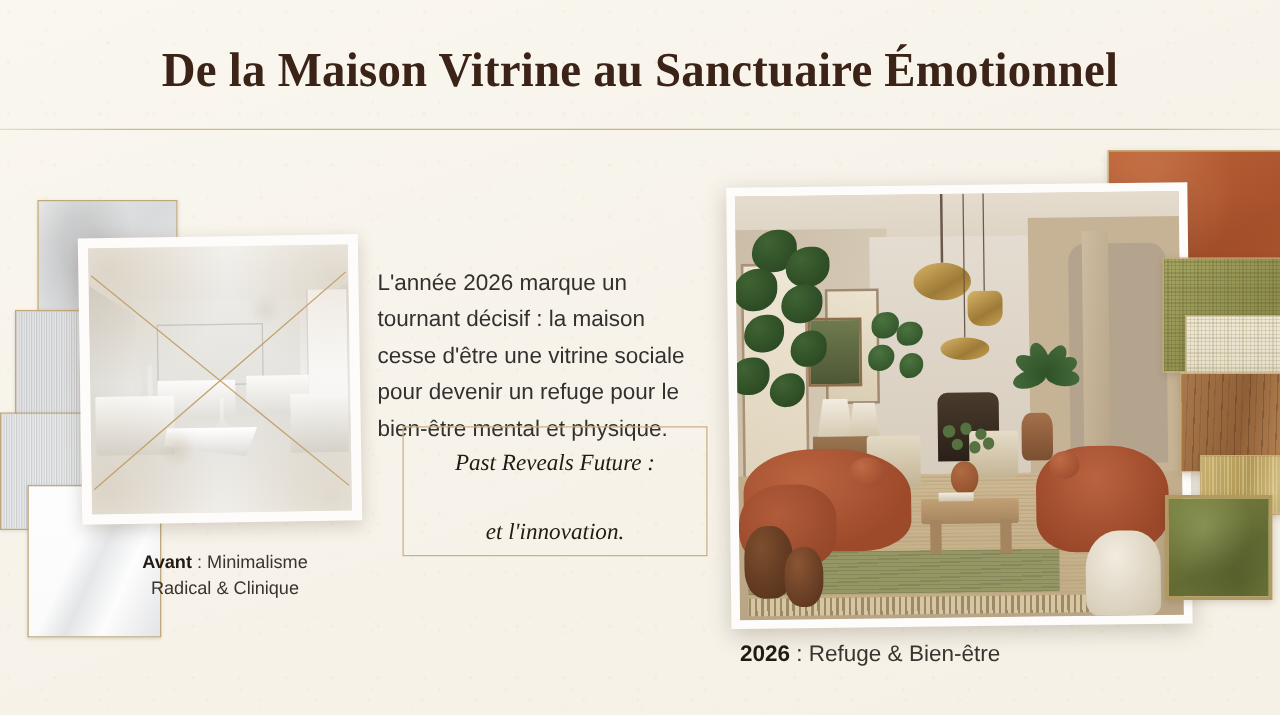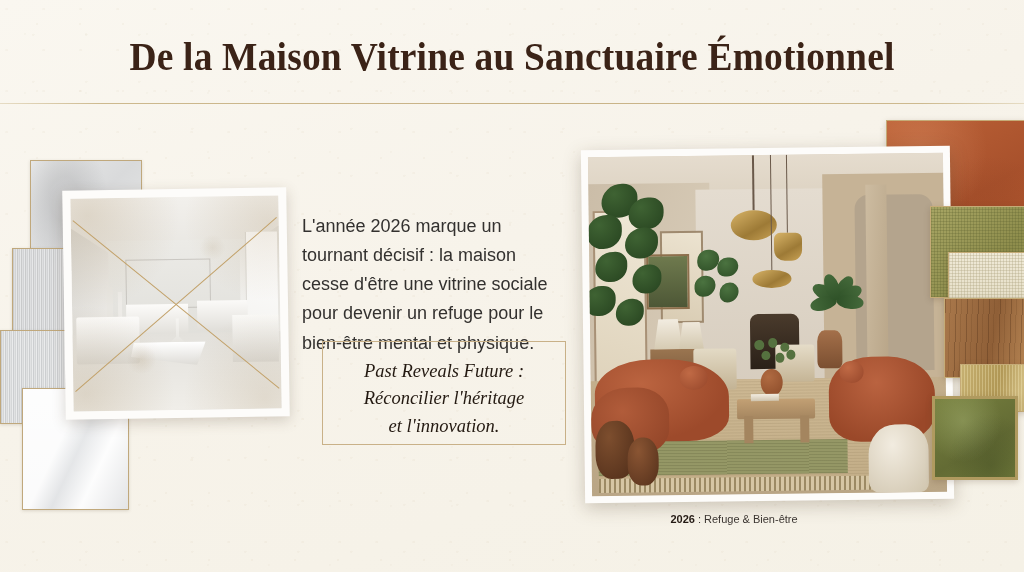--- a/index.html
+++ b/index.html
@@ -270,22 +270,22 @@
     background:linear-gradient(#f2ece0,#d6cbb3);clip-path:polygon(16% 0,84% 0,100% 100%,0 100%);}
   .rp-lamp2{position:absolute;left:25%;top:49%;width:7%;height:8%;
     background:linear-gradient(#efe8db,#d2c7ae);clip-path:polygon(16% 0,84% 0,100% 100%,0 100%);}
   .rp-bouc{position:absolute;right:5%;bottom:0%;width:17%;height:20%;
     background:radial-gradient(ellipse at 40% 30%,#f2ece0,#cfc4ad);
     border-radius:44% 38% 14% 18%;}
   .rp-art2{position:absolute;left:16%;top:29%;width:11%;height:15%;
     background:linear-gradient(#6f7a4e,#4d5736);border:2px solid #8d6f4c;}
 
   .rcap{
-    position:absolute;left:564px;top:513px;width:340px;text-align:center;
-    font-size:11px;color:#3a3430;
+    position:absolute;left:592px;top:513px;width:340px;text-align:left;
+    font-size:18px;color:#3a3430;
   }
   .rcap b{font-weight:700;color:#241a14;}
 </style>
 </head>
 <body>
 
 <div class="slide">
 
   <div class="title">De la Maison Vitrine au Sanctuaire Émotionnel</div>
   <div class="rule"></div>
@@ -313,26 +313,30 @@
       <div class="lp-lamp"></div>
       <div class="lp-table"></div>
       <div class="lp-grain"></div>
       <div class="lp-x">
           <i class="a"></i>
           <i class="b"></i>
         </div>
     </div>
   </div>
 
+  <div class="lcap">
+    <b>Avant</b><span> : Minimalisme</span><br>
+    <span>Radical &amp; Clinique</span>
+  </div>
 
   <div class="body-txt">L'année 2026 marque un tournant décisif : la maison cesse d'être une vitrine sociale pour devenir un refuge pour le bien-être mental et physique.</div>
 
   <div class="quote">
     <span>Past Reveals Future :</span><br>
-    <span>Réconcilier l'héritage</span><br>
+    <br>
     <span>et l'innovation.</span>
   </div>
 
   <div class="rsw terra"></div>
 
   <div class="rframe">
     <div class="rphoto">
       <div class="rp-ceil"></div>
       <div class="rp-wallL"></div>
       <div class="rp-wallC"></div>

